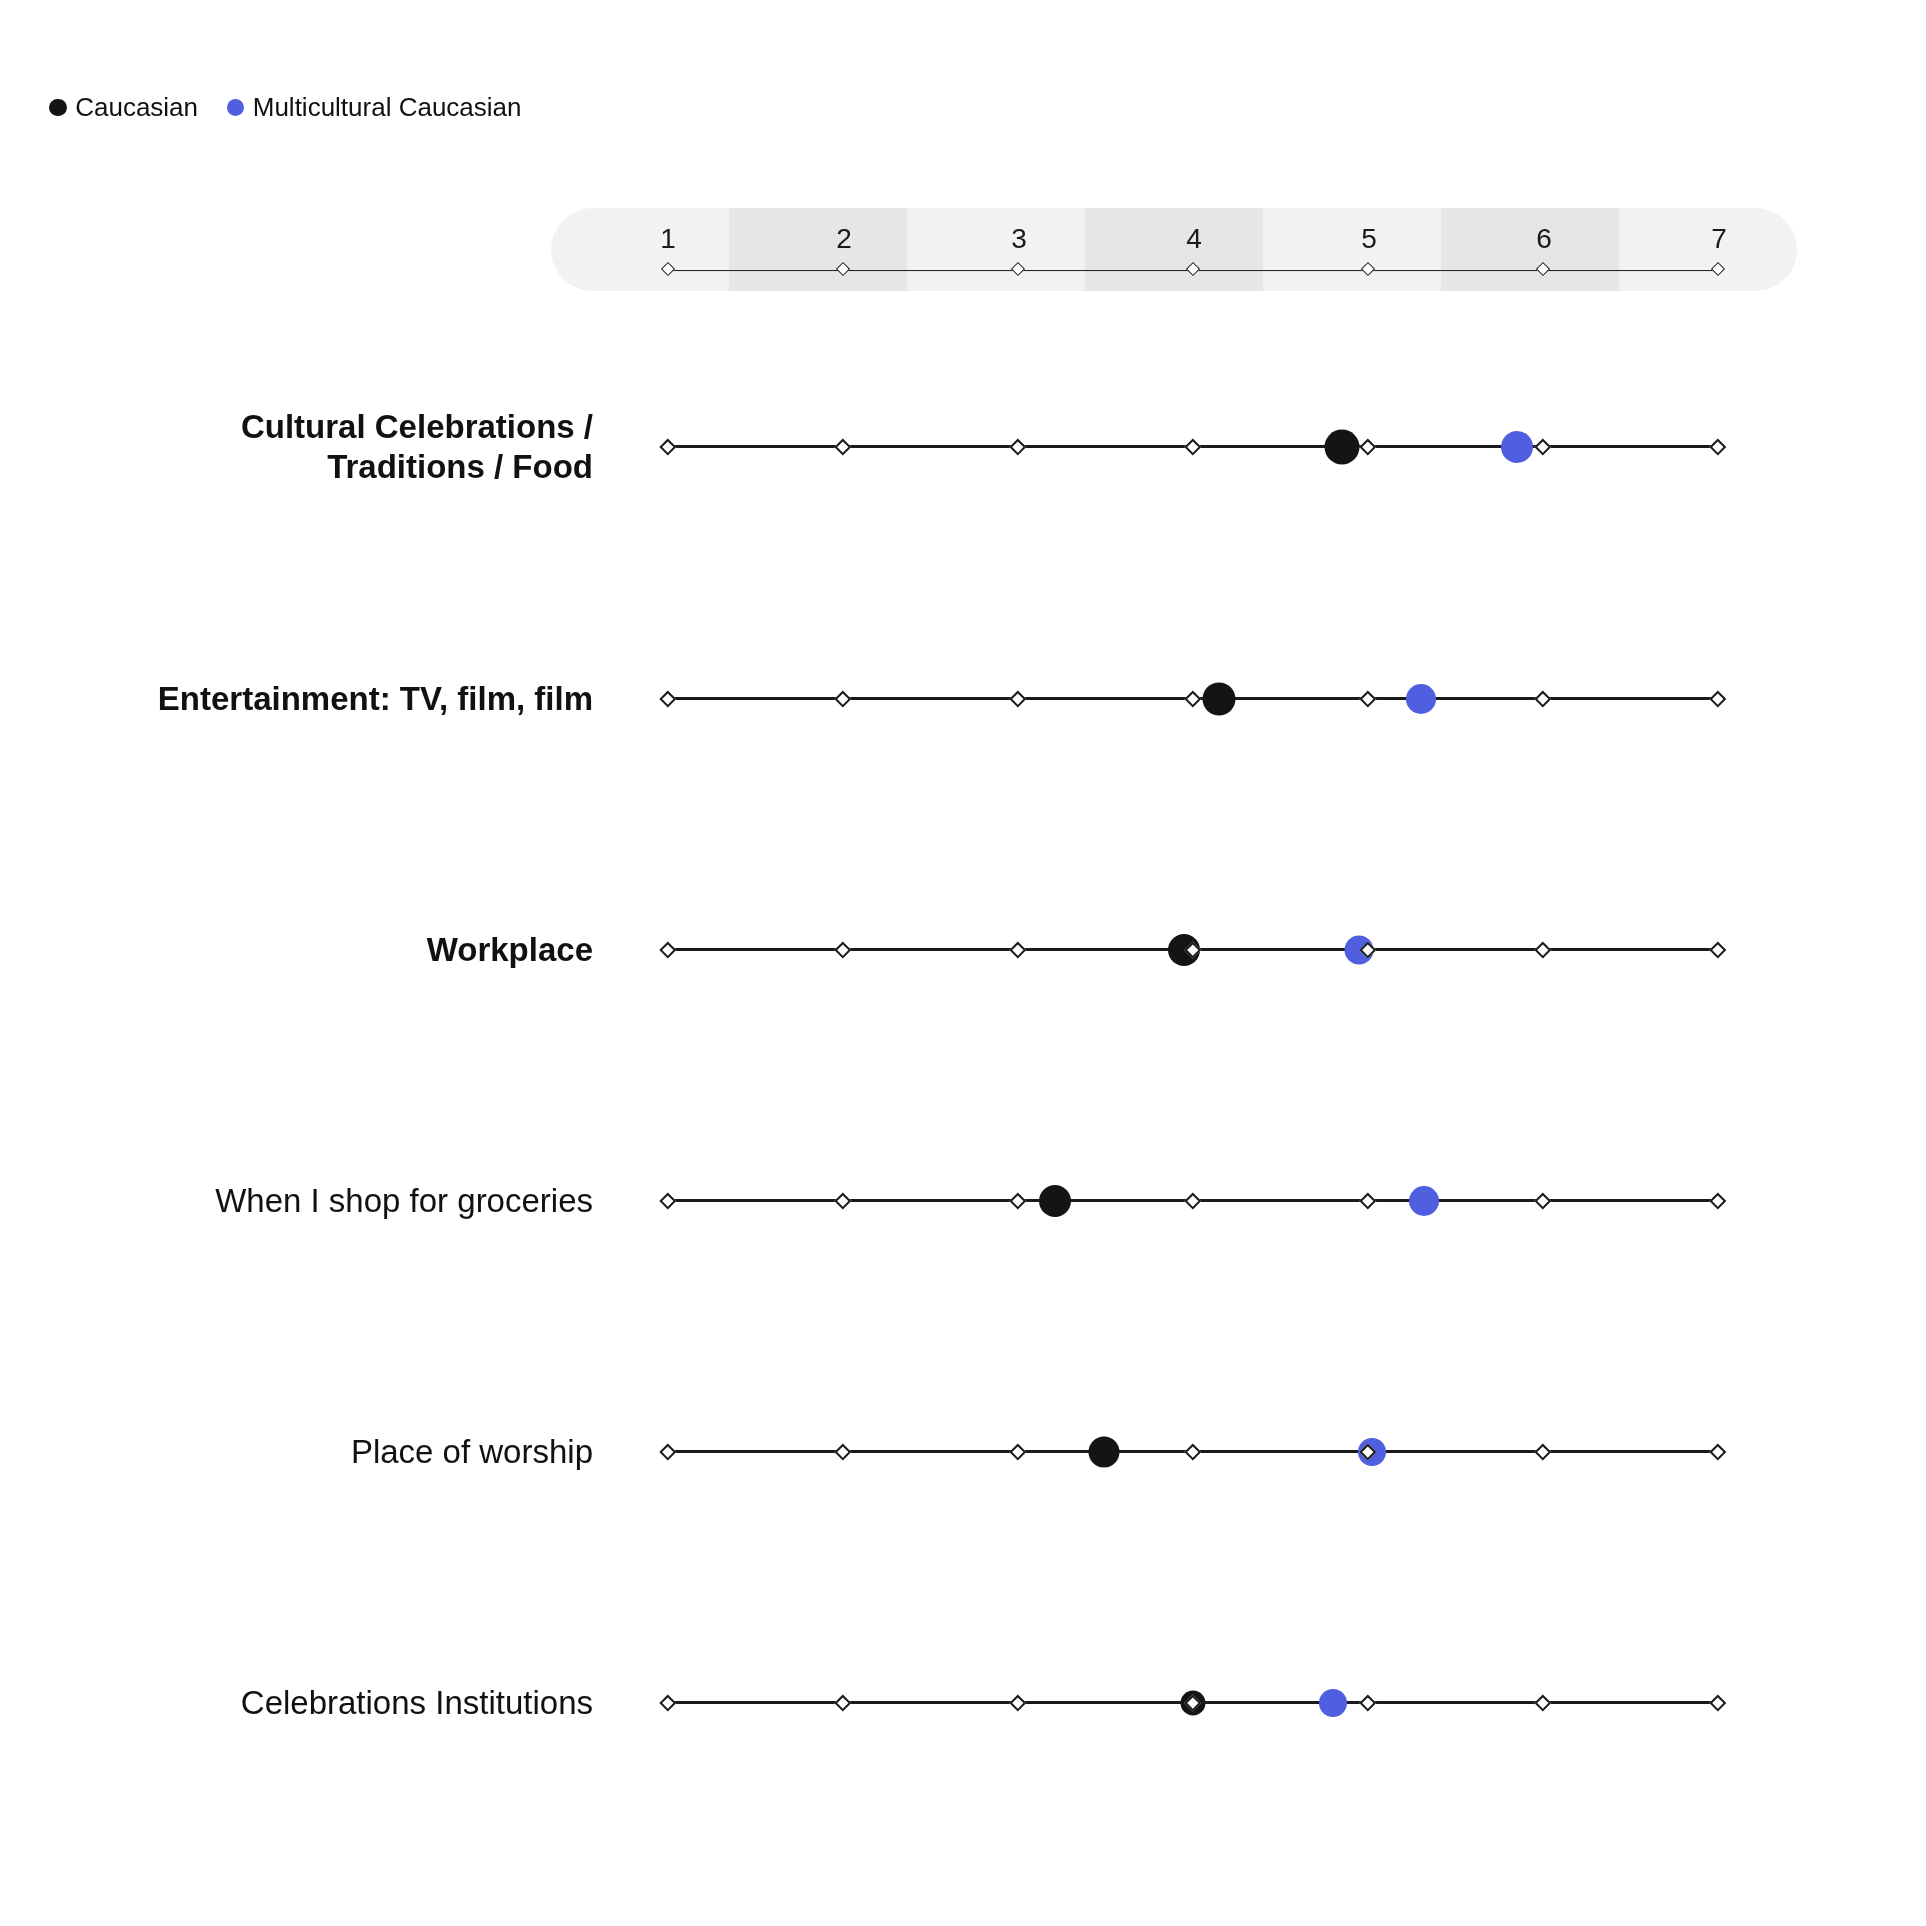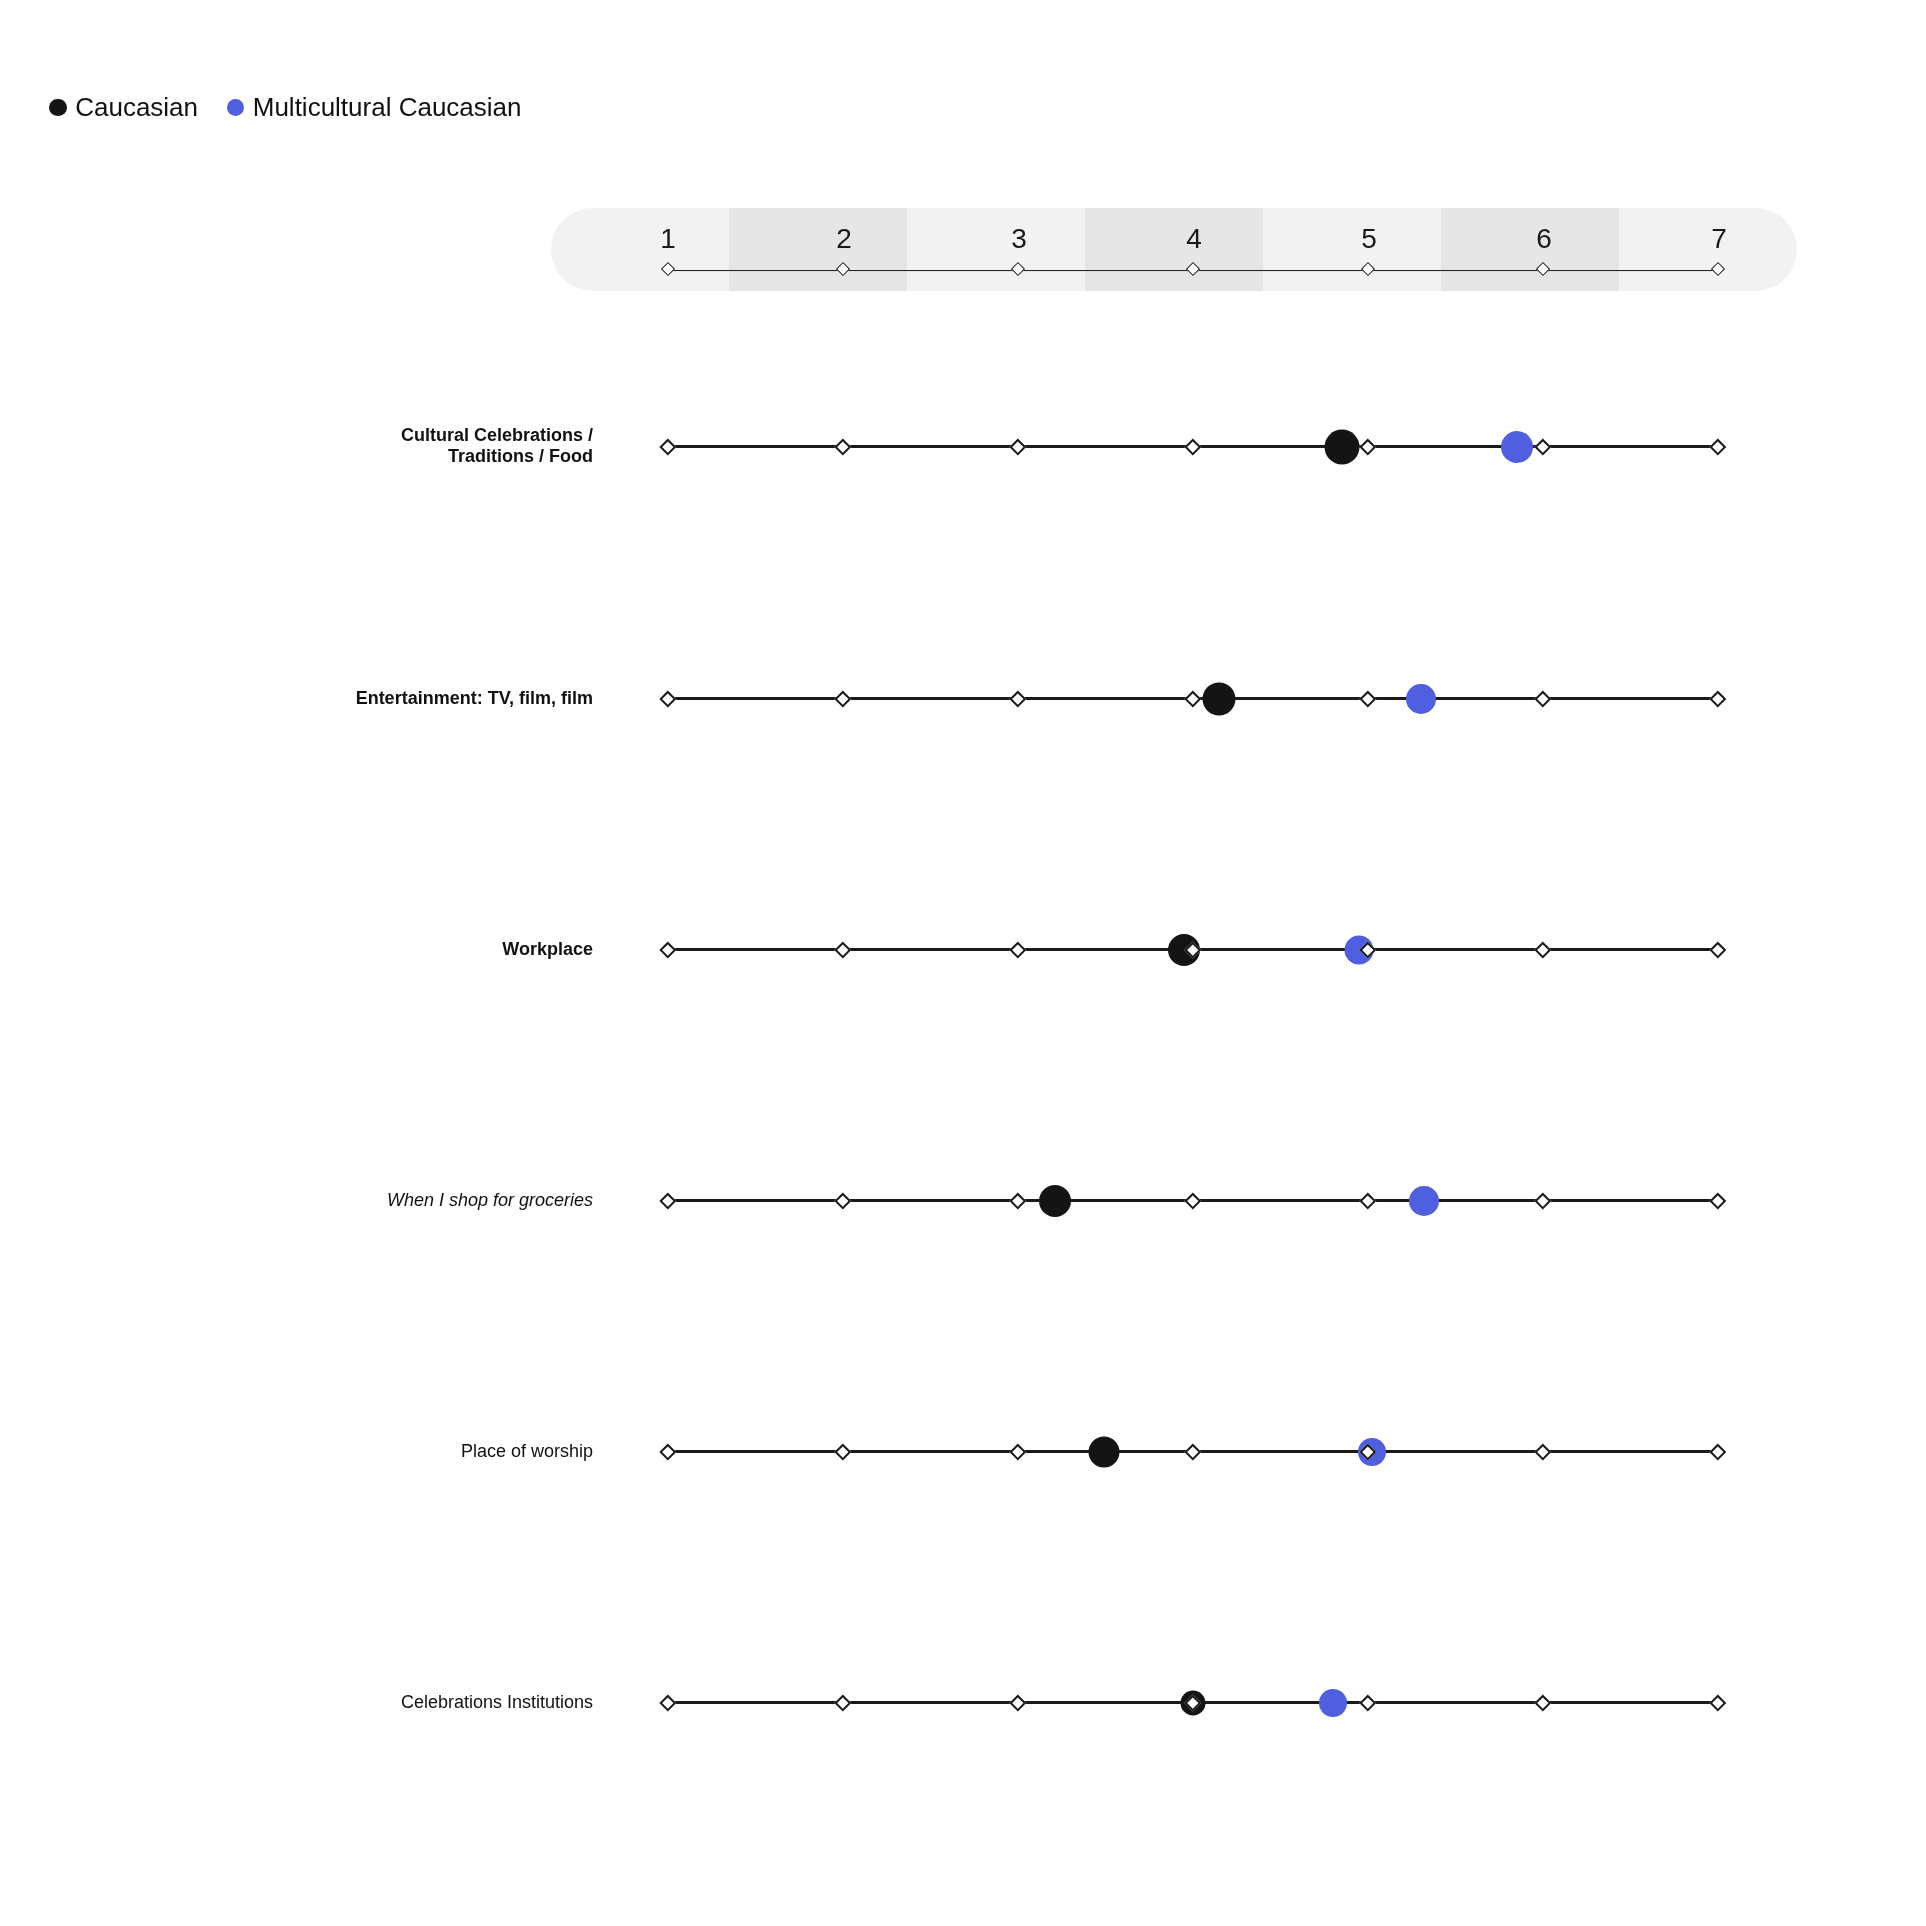--- a/index.html
+++ b/index.html
@@ -120,21 +120,21 @@
     width: 1926px;
     height: 77px;
   }
   .row-label {
     position: absolute;
     right: 1333px; 
     width: 551px;
     top: 50%;
     transform: translateY(-50%);
     text-align: right;
-    font-size: 18px;
+    font-size: 33px;
     line-height: 1.22;
     color: #111111;
   }
   .row-label.bold { font-weight: 700; }
 
   .track {
     position: absolute;
     left: 668px;
     width: 1050px;   
     top: 50%;
@@ -289,21 +289,21 @@
             <div class="tick" style="left: 0px;"></div>
             <div class="tick" style="left: 175px;"></div>
             <div class="tick" style="left: 350px;"></div>
             <div class="tick" style="left: 525px;"></div>
             <div class="tick" style="left: 700px;"></div>
             <div class="tick" style="left: 875px;"></div>
             <div class="tick" style="left: 1050px;"></div>
           </div>
         </div>
       </div>
-      <div class="row" style="top: 1162px; font-style: italic;">
+      <div class="row" style="top: 1162px;">
         <div class="row-label">
           <div>When I shop for groceries</div>
         </div>
         <div class="track">
           <div class="track-line"></div>
           <div class="dot-layer">
             <div class="dot caucasian" style="left: 387px; width: 32px; height: 32px;"></div>
             <div class="dot multicultural" style="left: 756px; width: 30px; height: 30px;"></div>
           </div>
           <div class="tick-layer">

